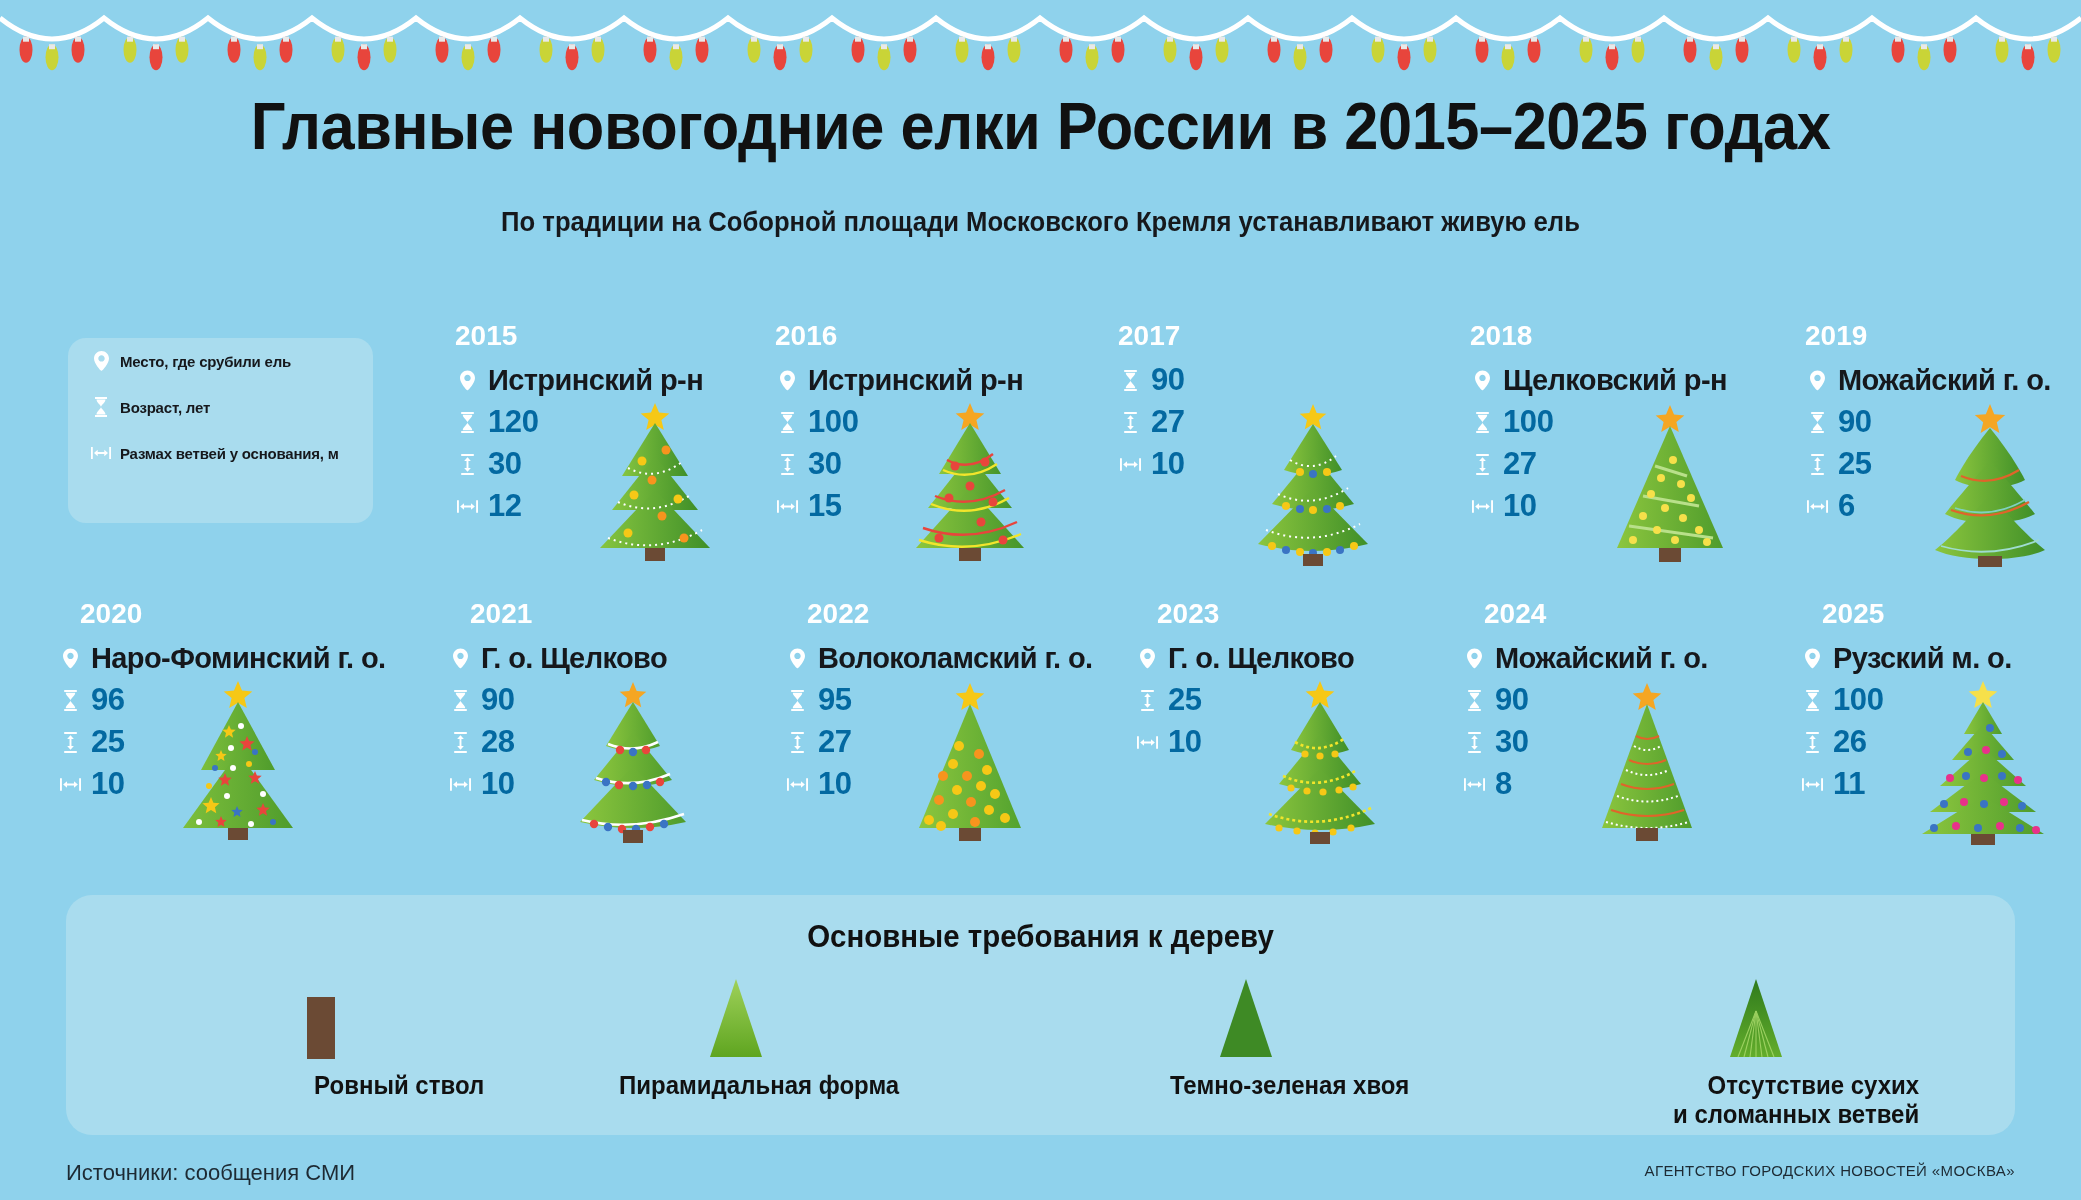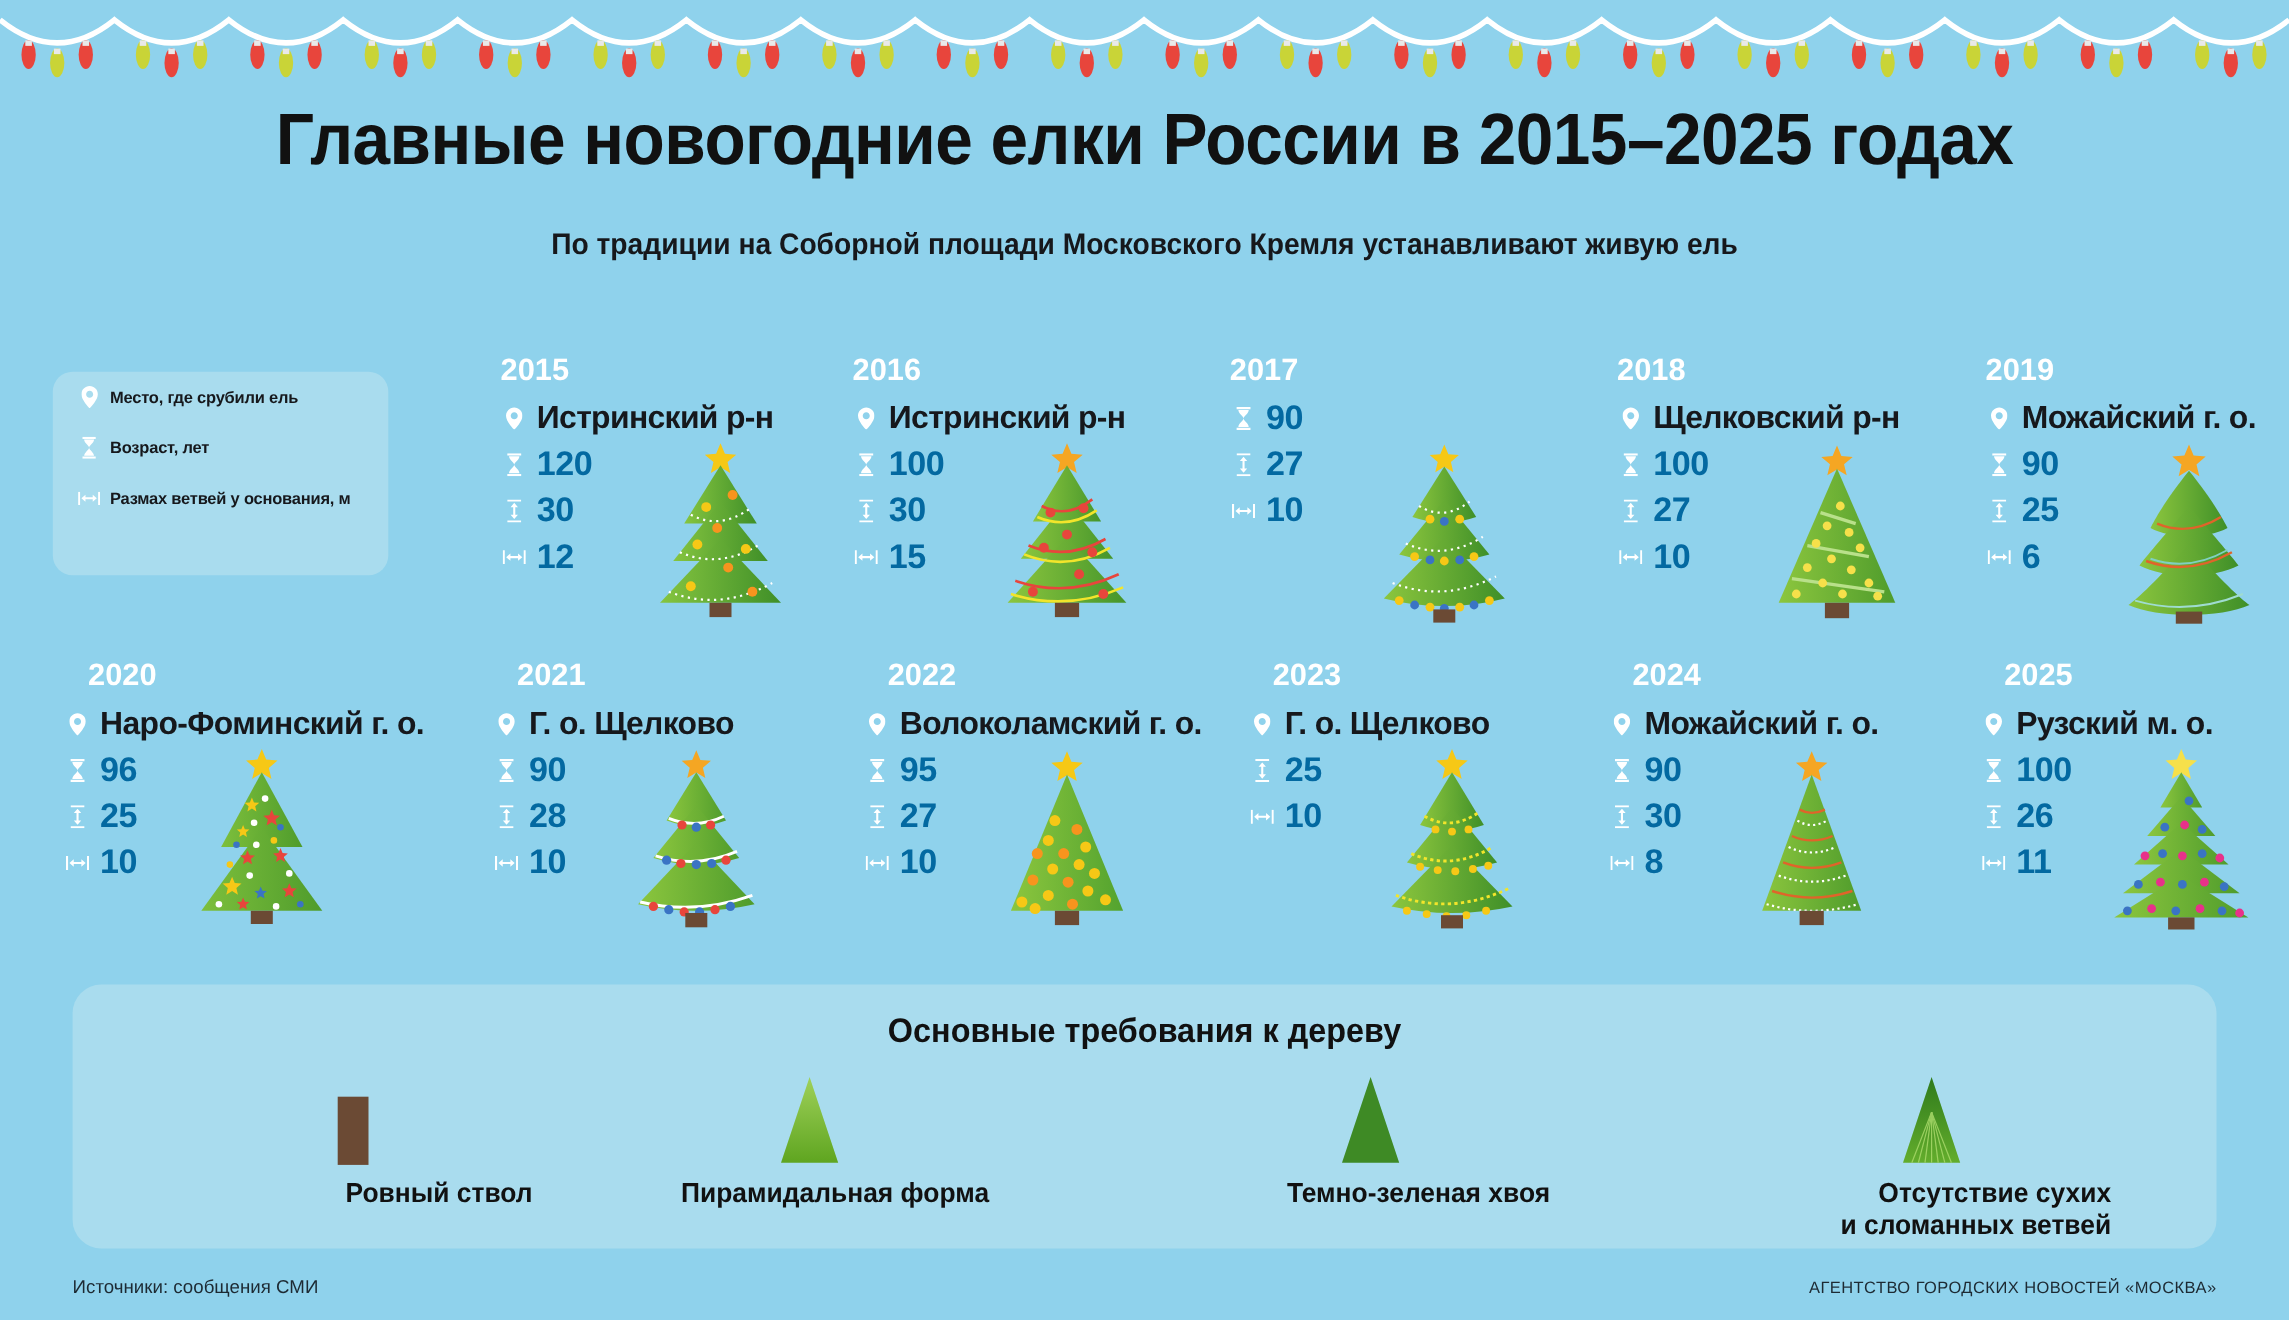--- a/index.html
+++ b/index.html
@@ -24,21 +24,21 @@
   }
   .subtitle{
     position:absolute;top:207px;left:0;width:2081px;
     text-align:center;
     font-weight:700;font-size:27px;color:#16181c;
     transform:scaleX(0.95);
     white-space:nowrap;
   }
   
   .legend{
-    position:absolute;left:48px;top:338px;width:305px;height:185px;
+    position:absolute;left:68px;top:338px;width:305px;height:185px;
     background:#a9dcee;border-radius:18px;
     padding:0;
   }
   .legend-row{
     display:flex;align-items:center;height:46px;padding-left:20px;
   }
   .legend-ico{width:26px;flex:0 0 26px;display:flex;justify-content:center;align-items:center;}
   .legend-txt{font-size:15px;font-weight:700;color:#16181c;margin-left:6px;white-space:nowrap;letter-spacing:-0.2px;}
   
   .grid{position:absolute;left:0;top:320px;width:2081px;}
@@ -63,21 +63,21 @@
   }
   .reqs-items{position:relative;height:160px;}
   .req{position:absolute;top:22px;width:340px;text-align:right;}
   .req-ico{height:82px;display:flex;align-items:flex-end;justify-content:center;}
   .req-label{
     margin-top:12px;font-size:25px;font-weight:700;color:#111;line-height:1.17;
     font-family:"Liberation Sans Narrow","Liberation Sans",sans-serif;
     transform:scaleX(0.96);
   }
   
-  .src{position:absolute;left:66px;top:1160px;font-size:17px;color:#1d2a33;font-weight:400;}
+  .src{position:absolute;left:66px;top:1160px;font-size:22px;color:#1d2a33;font-weight:400;}
   .credit{position:absolute;right:66px;top:1162px;font-size:15px;color:#1d2a33;letter-spacing:0.4px;}
 </style>
 </head>
 <body>
 
 <svg class="garland" viewBox="0 0 2081 75" preserveAspectRatio="none">
   <path d="M0,18 Q52,60 104,18 Q156,60 208,18 Q260,60 312,18 Q364,60 416,18 Q468,60 520,18 Q572,60 624,18 Q676,60 728,18 Q780,60 832,18 Q884,60 936,18 Q988,60 1040,18 Q1092,60 1144,18 Q1196,60 1248,18 Q1300,60 1352,18 Q1404,60 1456,18 Q1508,60 1560,18 Q1612,60 1664,18 Q1716,60 1768,18 Q1820,60 1872,18 Q1924,60 1976,18 Q2028,60 2081,18" fill="none" stroke="#ffffff" stroke-width="5"></path>
   <g id="bulbs">
       <g transform="translate(26.0,40.7)">
         <ellipse cx="0" cy="9" rx="6.5" ry="13" fill="#e8453c"></ellipse>

